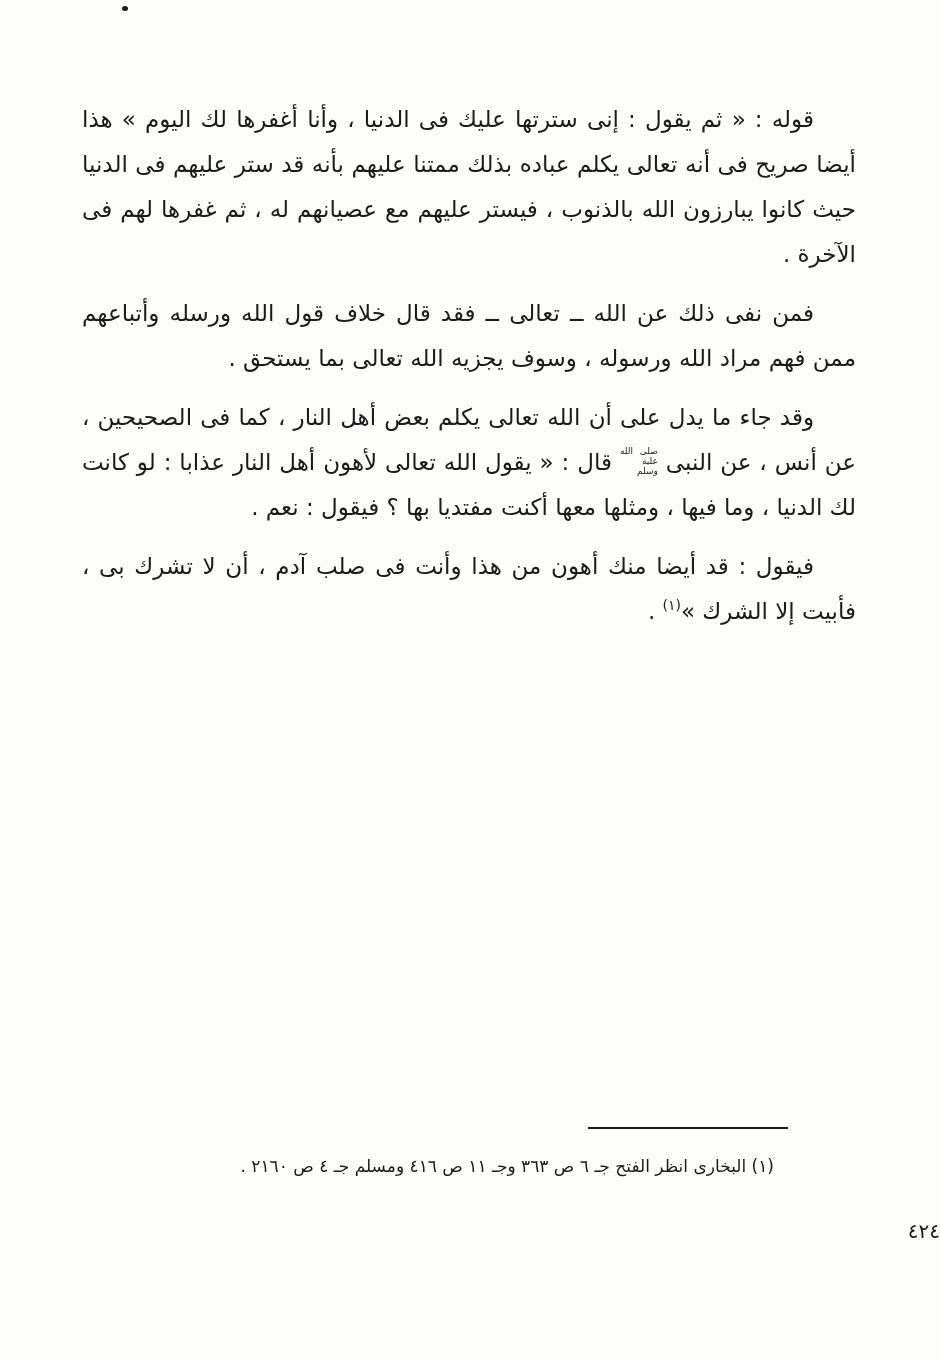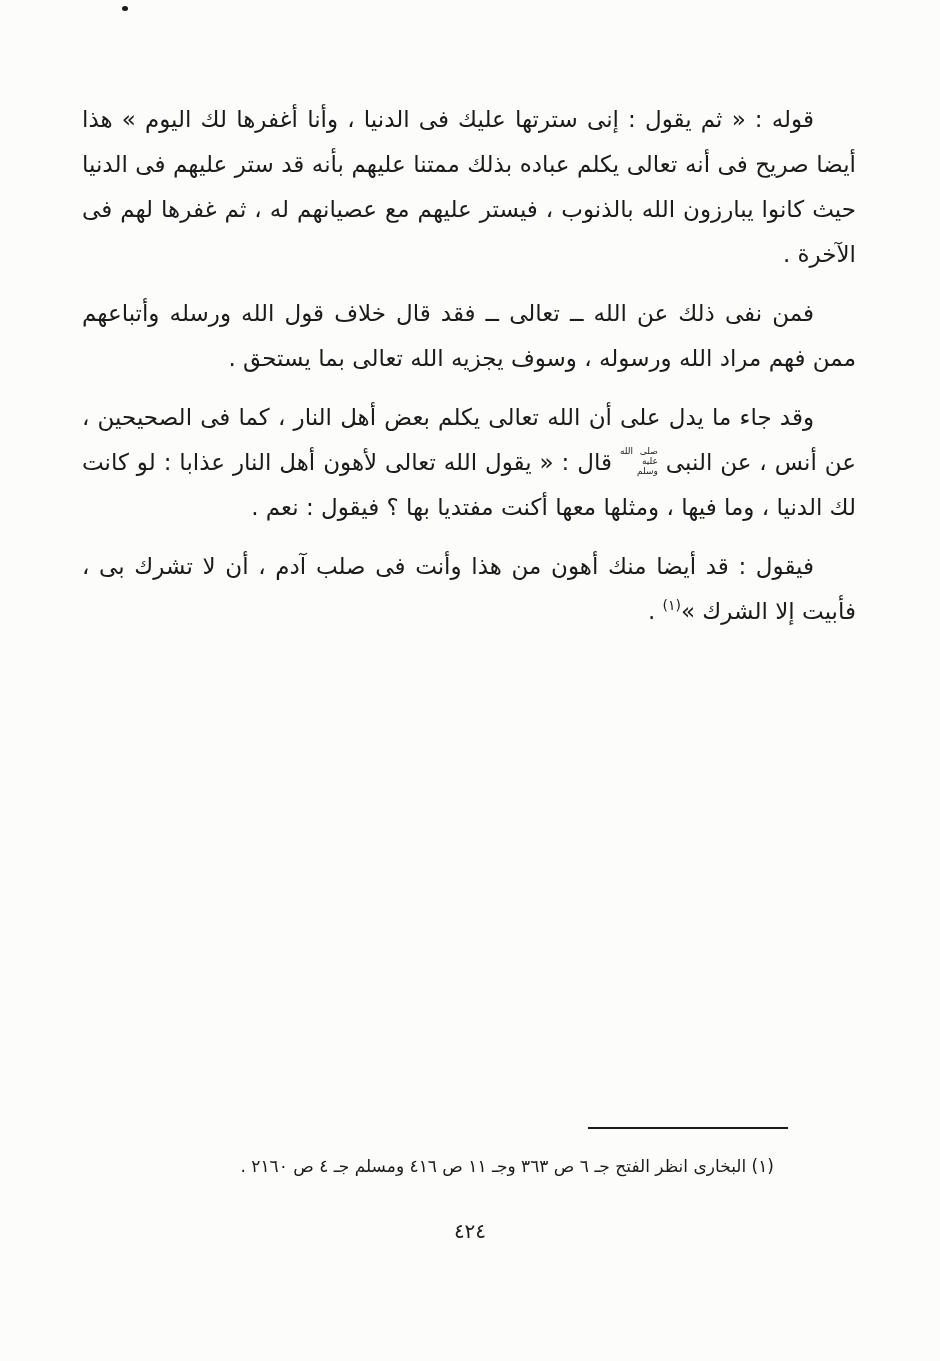--- a/index.html
+++ b/index.html
@@ -63,21 +63,20 @@
     width: 610px;
     direction: rtl;
     font-size: 17px;
     line-height: 26px;
   }
   .page-number {
     position: absolute;
     top: 1219px;
     left: 0;
     width: 100%;
-    text-align: center;
     font-size: 20px;
     letter-spacing: 2px;
     direction: rtl;
   }
   .speck {
     position: absolute;
     top: 6px;
     left: 122px;
     width: 6px;
     height: 5px;

